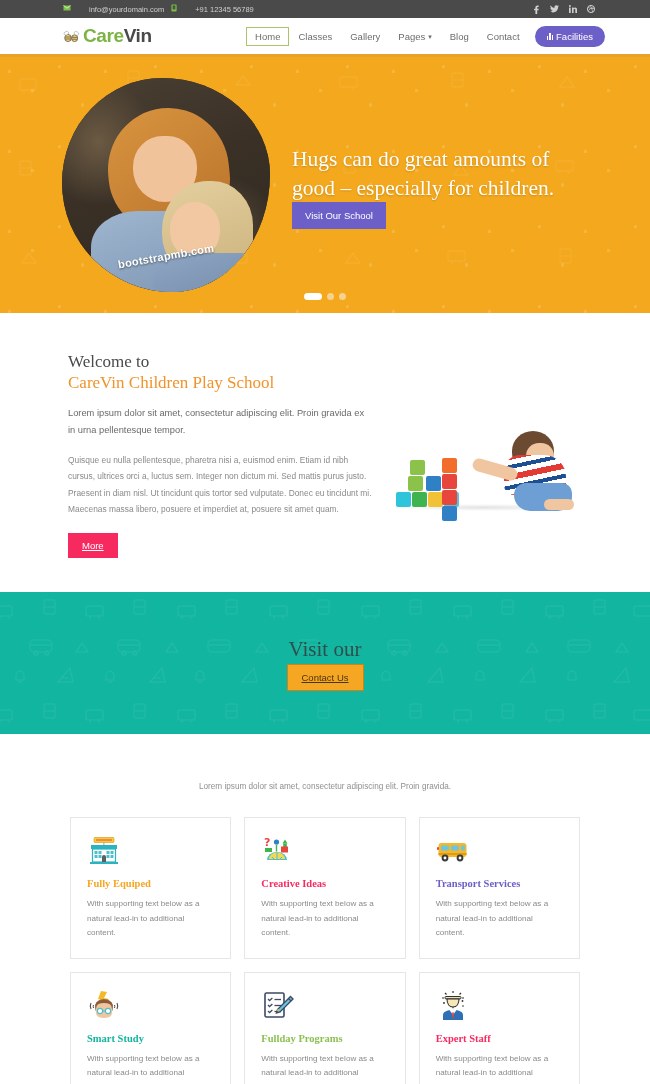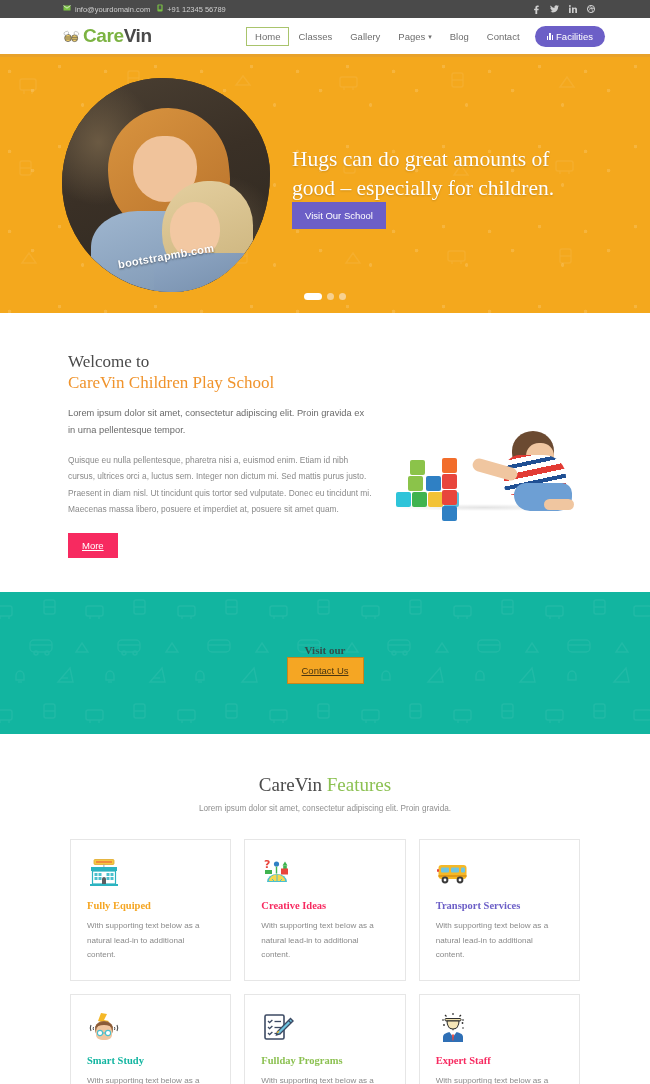--- a/index.html
+++ b/index.html
@@ -16,21 +16,21 @@
     background: #4a4a4a;
     height: 18px;
     display: flex;
     align-items: center;
     justify-content: space-between;
     padding: 0 55px 0 63px;
     font-size: 7.5px;
     color: #cfcfcf;
   }
   .topbar-left { display: flex; align-items: center; gap: 7px; }
-  .tb-item { display: flex; align-items: center; gap: 4px; white-space: nowrap; }
+  .tb-item { display: flex; align-items: center; gap: 18px; white-space: nowrap; }
   .tb-ico { display: inline-block; line-height: 1; }
   .topbar-right { display: flex; align-items: center; gap: 10px; }
   .soc {
     color: #cfcfcf;
     font-size: 8px;
     font-family: "DejaVu Sans", sans-serif;
     line-height: 1;
     cursor: pointer;
   }
   .soc svg { display:block; fill:#cfcfcf; }
@@ -211,21 +211,21 @@
   .teal {
     background: #12b5a0;
     height: 142px;
     position: relative;
     display: flex; flex-direction: column;
     align-items: center; justify-content: center;
     overflow: hidden;
   }
   .teal-pattern { position:absolute; inset:0; opacity:.1; }
   .teal-inner { position: relative; text-align: center; }
-  .t-h1 { font-family:"Liberation Serif", serif; font-size: 11px; color:#2f4f4c; font-weight: bold; line-height: 1.3;}
+  .t-h1 { font-family:"Liberation Serif", serif; font-size: 21px; color:#2f4f4c; font-weight: normal; line-height: 1.3;}
   .t-h2 { font-family:"Liberation Serif", serif; font-size: 16.5px; color:#ffffff; font-weight: normal; line-height: 1.3; margin-bottom: 14px;}
   .btn-contact {
     display:inline-block; background:#f5a623; color:#4a3610;
     border:1px solid #c8851a; font-size: 9.5px; padding: 7px 14px; cursor:pointer;
     font-family: "Liberation Sans", sans-serif;
   }
 
   
   .features { padding: 40px 70px 30px 70px; background:#fff; }
   .f-title { text-align:center; font-family:"Liberation Serif", serif; font-size: 19px; font-weight: normal; }
@@ -549,21 +549,20 @@
       <rect x="634" y="118" width="17" height="10" rx="2"></rect>
     </g>
   </svg>
   <div class="teal-inner">
     <h2 class="t-h1">Visit our</h2>
     <a href="#" class="btn-contact">Contact Us</a>
   </div>
 </div>
 
 <div class="features">
-  <h2 class="f-title"><span class="a">CareVin </span><span class="b">Features</span></h2>
   <p class="f-sub">Lorem ipsum dolor sit amet, consectetur adipiscing elit. Proin gravida.</p>
 
   <div class="grid">
 
     <div class="card">
       <div class="card-ico">
         <svg width="34" height="34" viewBox="0 0 34 34">
           <rect x="7" y="3.5" width="20" height="5" rx="1" fill="#f5c842" stroke="#e0a92a" stroke-width=".8"></rect>
           <rect x="9" y="5" width="16" height="2" fill="#f08a3c"></rect>
           <path d="M16.9 8.5v2.5" stroke="#9aa5ab" stroke-width="1"></path>

